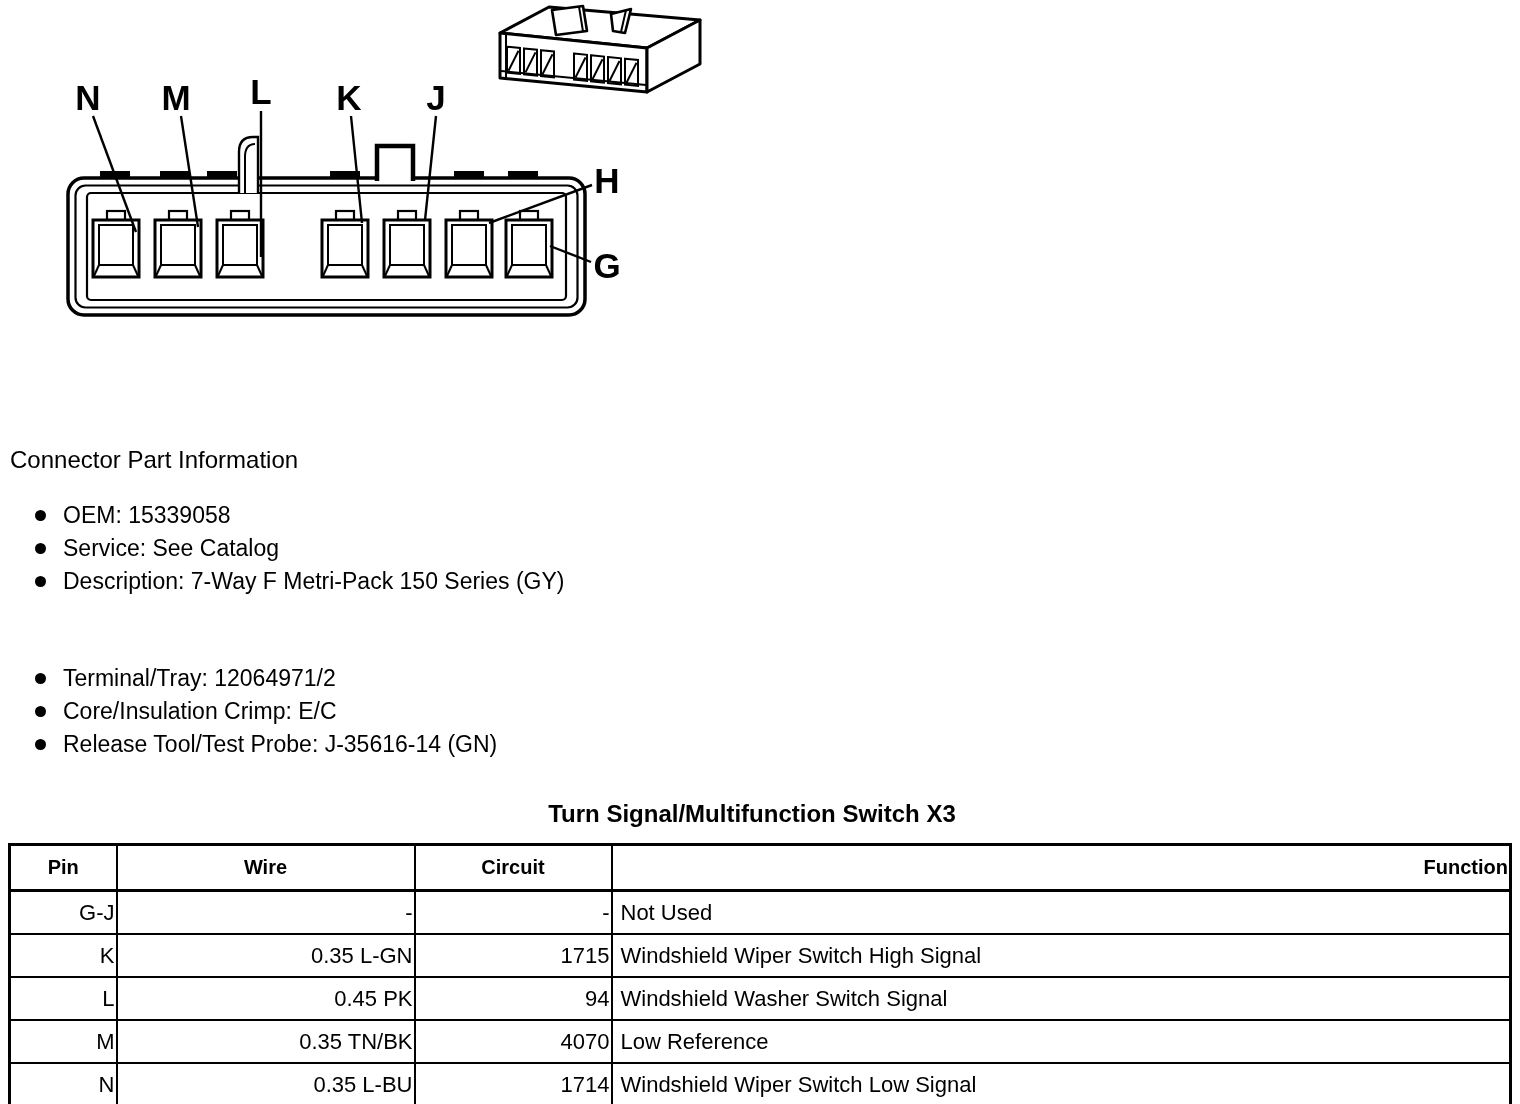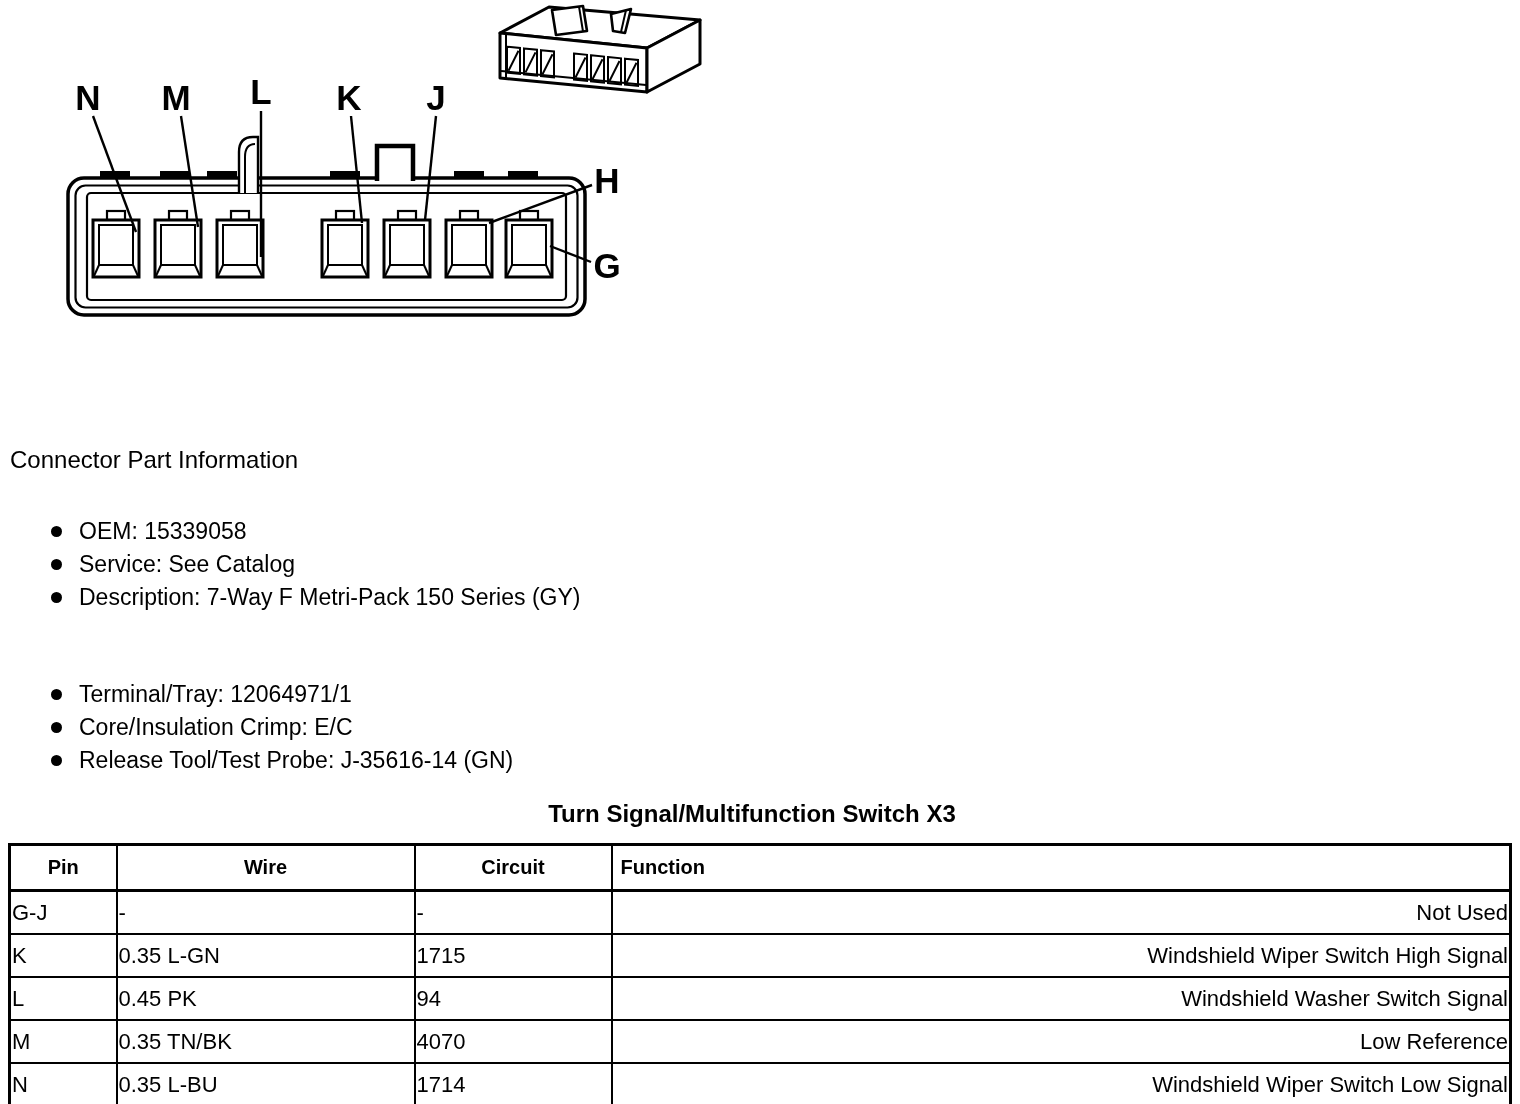--- a/index.html
+++ b/index.html
@@ -16,21 +16,21 @@
   .section-heading {
     position:absolute; left:10px;
     font-size:24px; font-weight:normal;
     margin:0; white-space:nowrap;
   }
   #connector-heading { top:446px; }
   #terminal-heading  { top:608px; }
 
   .bullet-list {
     position:absolute; left:33px;
-    margin:16px; padding:0; list-style:none;
+    margin:0; padding:0; list-style:none;
     font-size:23px;
   }
   #connector-list { top:499px; }
   #terminal-list  { top:662px; }
   .bullet-list li {
     position:relative;
     height:33px; line-height:33px;
     padding-left:30px; white-space:nowrap;
   }
   .bullet-list li::before {
@@ -54,26 +54,26 @@
     border:3px solid #000;
   }
   table.pinout th {
     border:2px solid #000; border-bottom:3px solid #000;
     height:41px; font-size:20px; font-weight:bold;
     text-align:center; vertical-align:middle;
   }
   table.pinout td {
     border:2px solid #000;
     height:39px;
-    text-align:left; vertical-align:middle;
+    text-align:right; vertical-align:middle;
     white-space:nowrap; overflow:hidden;
   }
   table.pinout td.col-function,
-  table.pinout th.col-function-h { text-align:right; padding-left:8px; }
-  table.pinout th.col-function-h { text-align:left; }
+  table.pinout th.col-function-h { text-align:left; padding-left:8px; }
+  table.pinout th.col-function-h { text-align:right; }
 
   .ink-line { stroke:#000; fill:none; }
   .ink-shape { stroke:#000; fill:#ffffff; }
   .pin-letter { font-family:"Liberation Sans", sans-serif; font-size:35px; font-weight:bold; fill:#000; }
 </style>
 </head>
 <body>
 
 <div class="page">
 
@@ -205,21 +205,21 @@
   </svg>
 
   <h2 class="section-heading" id="connector-heading">Connector Part Information</h2>
   <ul class="bullet-list" id="connector-list">
     <li>OEM: 15339058</li>
     <li>Service: See Catalog</li>
     <li>Description: 7-Way F Metri-Pack 150 Series (GY)</li>
   </ul>
 
   <ul class="bullet-list" id="terminal-list">
-    <li>Terminal/Tray: 12064971/1</li>
+    <li>Terminal/Tray: 12064971/2</li>
     <li>Core/Insulation Crimp: E/C</li>
     <li>Release Tool/Test Probe: J-35616-14 (GN)</li>
   </ul>
 
   <p class="table-title">Turn Signal/Multifunction Switch X3</p>
 
   <table class="pinout">
     <colgroup>
       <col style="width:107px">
       <col style="width:298px">

